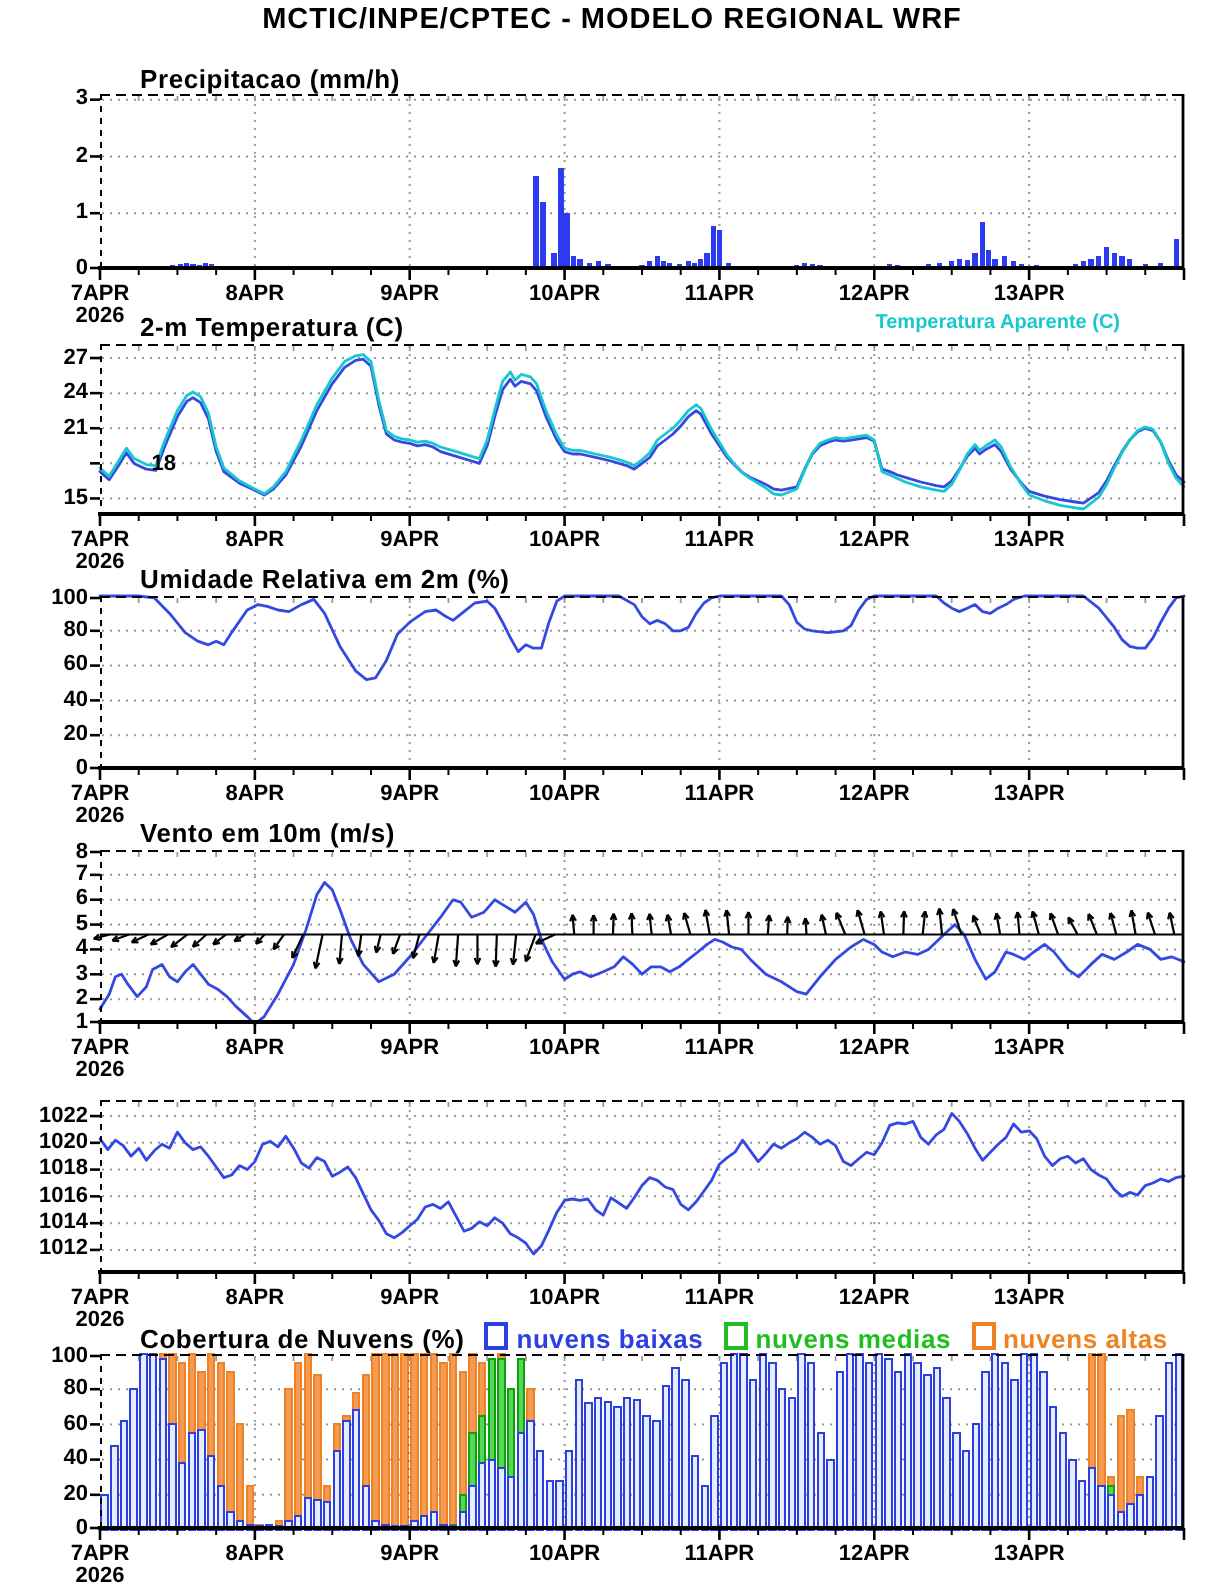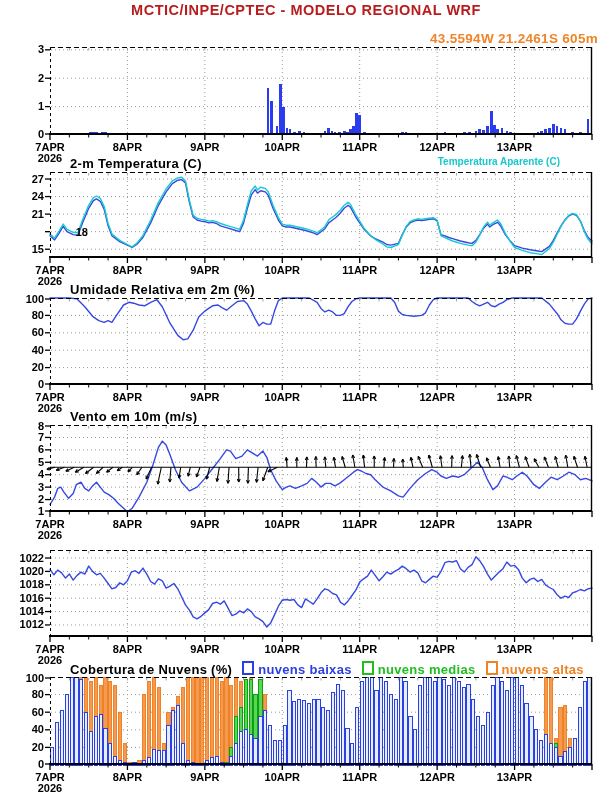--- a/index.html
+++ b/index.html
@@ -17,23 +17,23 @@
   .xlab{position:absolute;font-size:11px;font-weight:bold;color:#000;width:56px;text-align:center;line-height:11px;}
   .legend-item{display:inline-block;margin-left:10px;font-size:13px;font-weight:bold;white-space:nowrap;}
   .lgbox{display:inline-block;width:8px;height:10px;border:2px solid;background:#fff;
          vertical-align:-1px;margin-right:4px;}
   svg{position:absolute;left:0;top:0;overflow:visible;}
 </style>
 </head>
 <body>
 <div id="page">
 
-<div class="hdr1" style="color: #b91c1c;">MCTIC/INPE/CPTEC - MODELO REGIONAL WRF</div>
-<div class="coords" style="color: rgb(240, 132, 40);">43.5594W 21.2461S 605m</div>
+<div class="hdr1" style="color: #000000;">MCTIC/INPE/CPTEC - MODELO REGIONAL WRF</div>
 
+<div class="ptitle" style="top:32px;left:70px;">Precipitacao (mm/h)</div>
 
 <div class="ptitle" style="top:156px;left:70px;text-align:center;">2-m Temperatura (C)</div>
 <div class="ptitle2" style="top: 156px; right: 52px; color: rgb(23, 200, 206);" id="t2">Temperatura Aparente (C)</div>
 
 <div class="ptitle" style="top:282px;left:70px;">Umidade Relativa em 2m (%)</div>
 
 <div class="ptitle" style="top:409px;left:70px;">Vento em 10m (m/s)</div>
 
 
 <div class="ptitle" style="top:661px;left:70px;">

